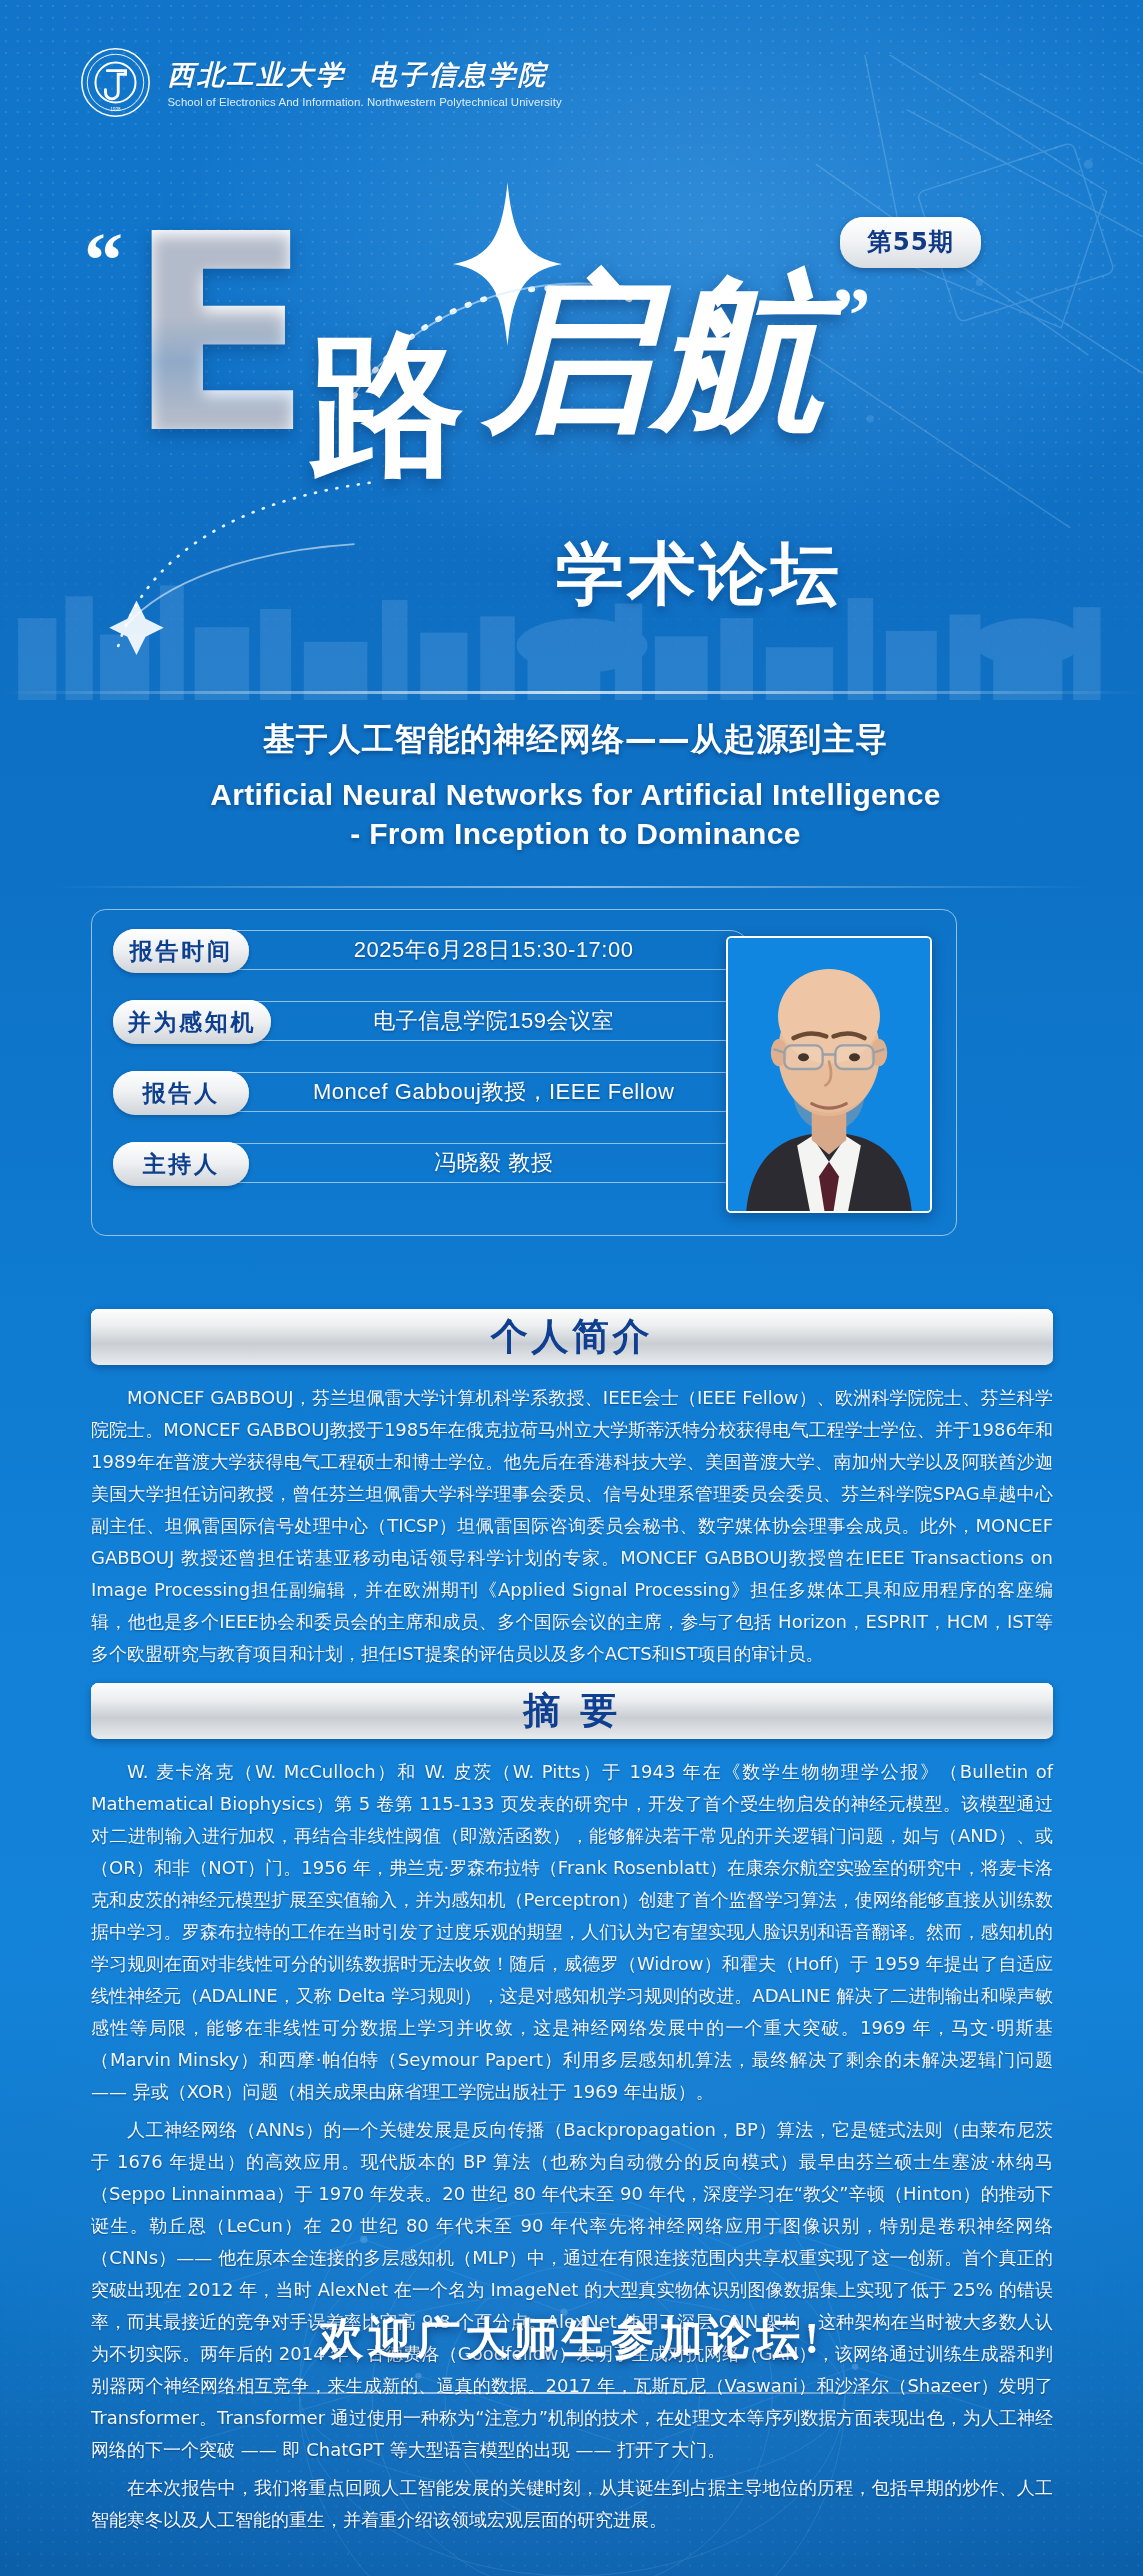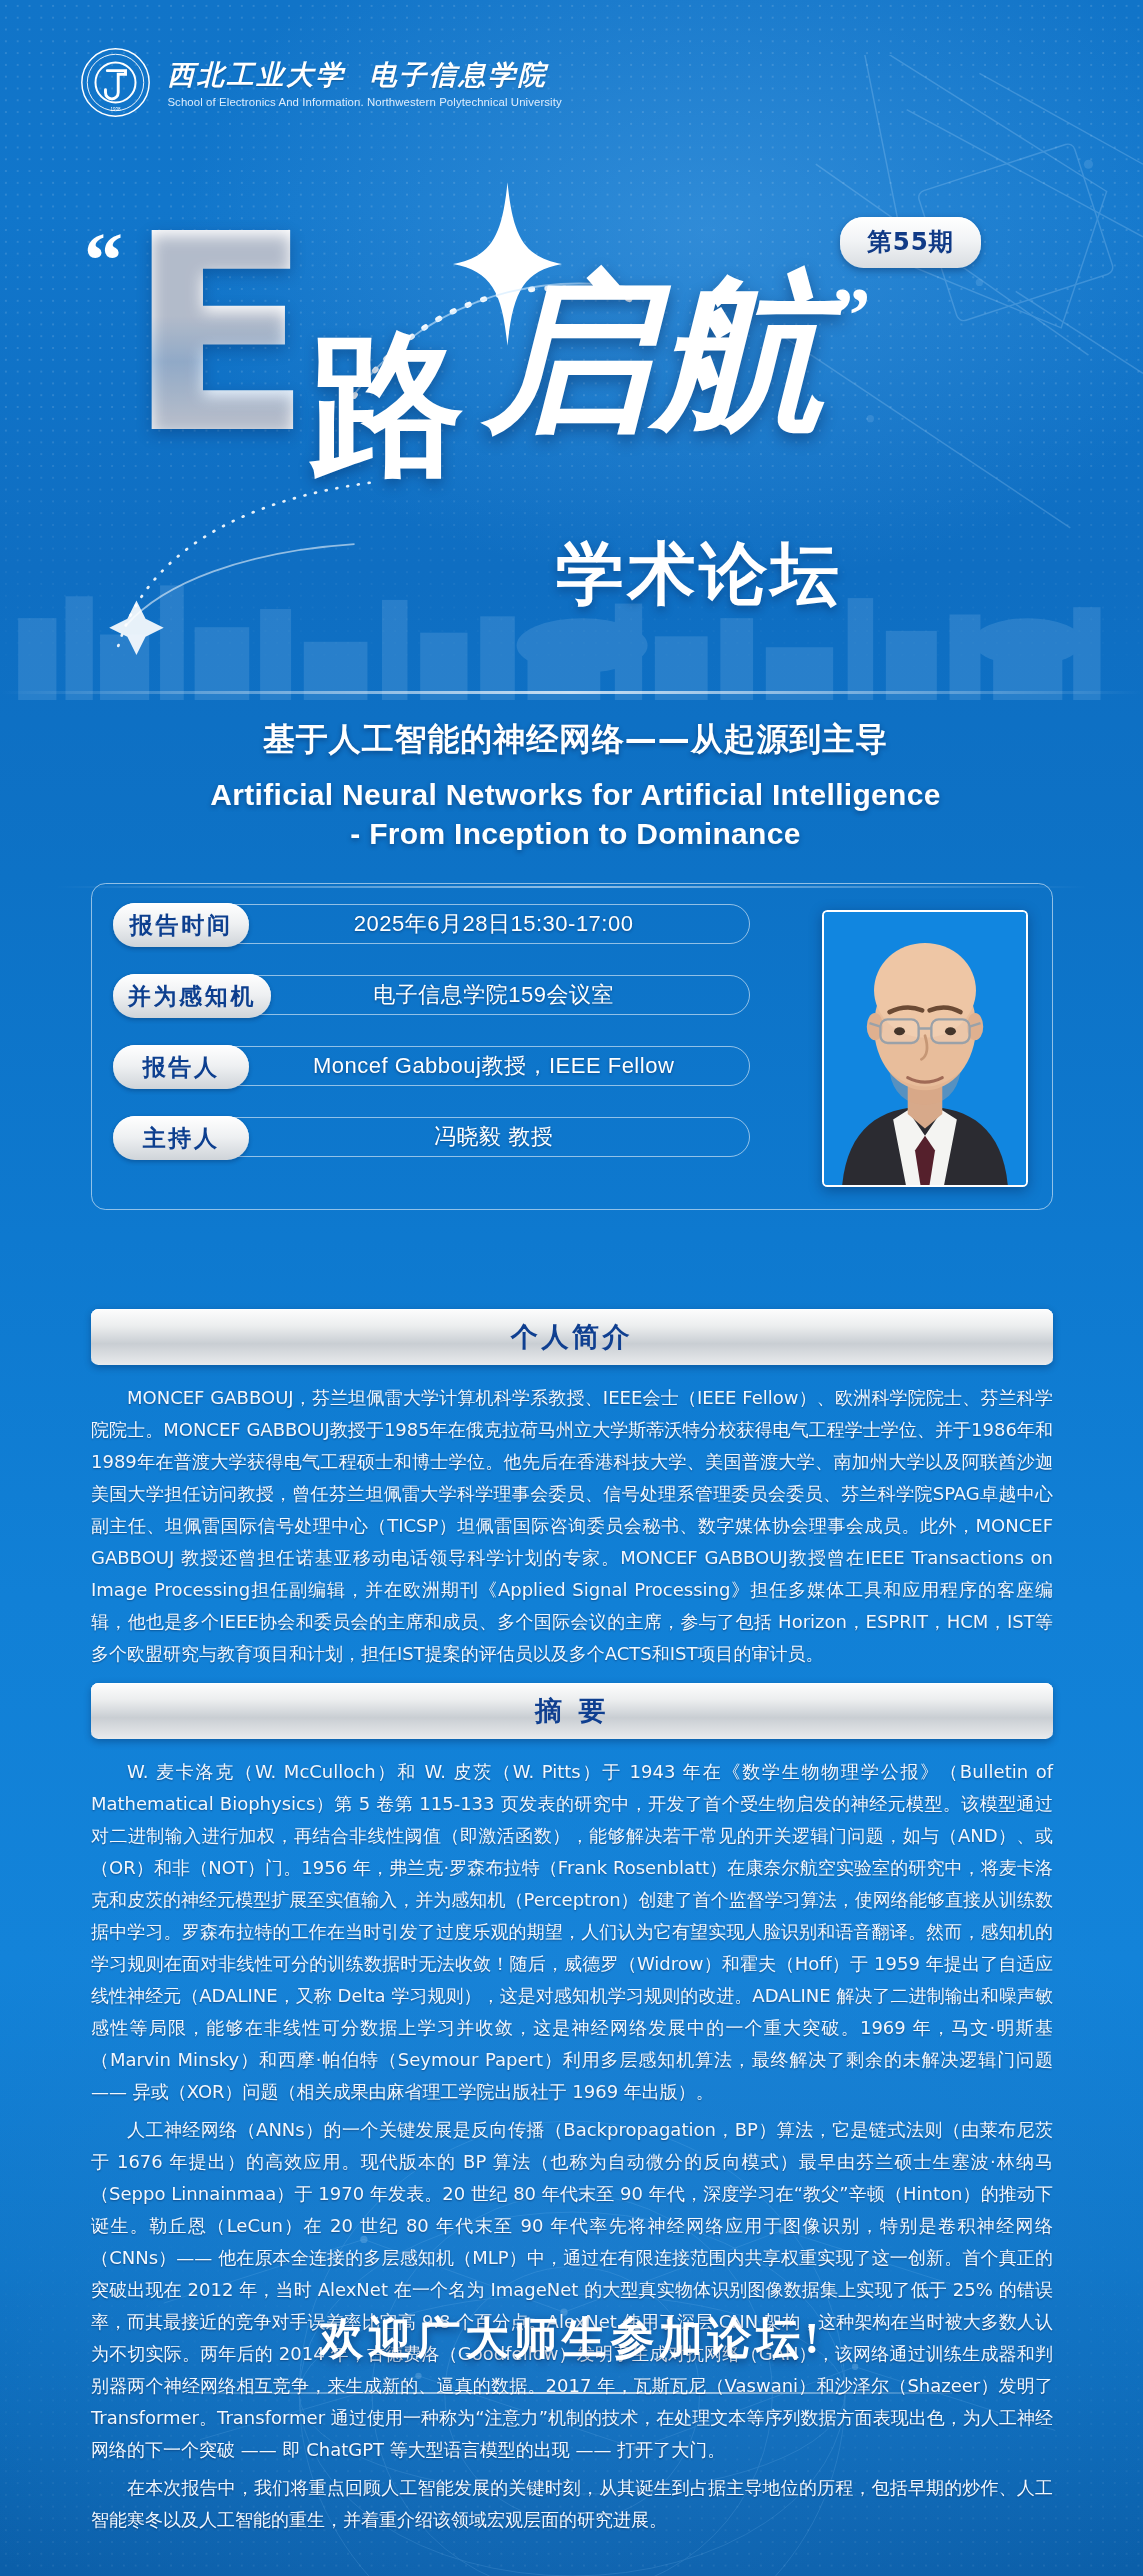--- a/index.html
+++ b/index.html
@@ -124,21 +124,21 @@
     font-family:"Liberation Sans","DejaVu Sans",sans-serif;letter-spacing:0.3px;
     text-shadow:0 1.8px 5.5px rgba(0,20,60,.40);
   }
   .title-rule{
     position:absolute;left:55px;right:55px;top:886px;height:1.8px;z-index:6;
     background:linear-gradient(90deg,rgba(255,255,255,0),rgba(255,255,255,.55),rgba(255,255,255,0));
   }
 
   
   .info-card{
-    position:absolute;left:91px;top:883px;width:962px;height:327px;
+    position:absolute;left:91px;top:909px;width:866px;height:327px;
     border:1.8px solid rgba(255,255,255,.55);border-radius:14.5px;z-index:6;
     box-sizing:border-box;
   }
   .info-rows{position:absolute;left:22px;top:20px;width:636px;}
   .info-row{
     display:flex;align-items:center;height:40px;margin-bottom:31px;
     border:1.4px solid rgba(255,255,255,.55);border-radius:20px;
     box-sizing:border-box;position:relative;
   }
   .info-row:last-child{margin-bottom:0;}
@@ -164,21 +164,21 @@
   }
   .photo-frame svg{display:block;width:100%;height:100%;}
 
   
   .sec-bar{
     position:absolute;left:91px;width:962px;height:56px;z-index:6;
     border-radius:7.3px;
     background:linear-gradient(180deg,#fdfdfd 0%,#eceeef 30%,#c9ced3 62%,#e9ebed 100%);
     box-shadow:0 2.7px 7.3px rgba(0,20,60,.30), inset 0 0.9px 0 #fff;
     display:flex;align-items:center;justify-content:center;
-    color:#0f3f90;font-size:27px;font-weight:700;letter-spacing:3.6px;
+    color:#0f3f90;font-size:37px;font-weight:700;letter-spacing:3.6px;
     font-family:"DejaVu Sans","Liberation Sans",sans-serif;box-sizing:border-box;
   }
   .sec-bar.bio{top:1309px;}
   .sec-bar.abs{top:1683px;}
 
   
   .body-text{
     position:absolute;left:91px;width:962px;z-index:6;box-sizing:border-box;
     color:#f2f8ff;font-size:18px;line-height:1.78;text-align:justify;
     font-family:"DejaVu Sans","Liberation Sans",sans-serif;

